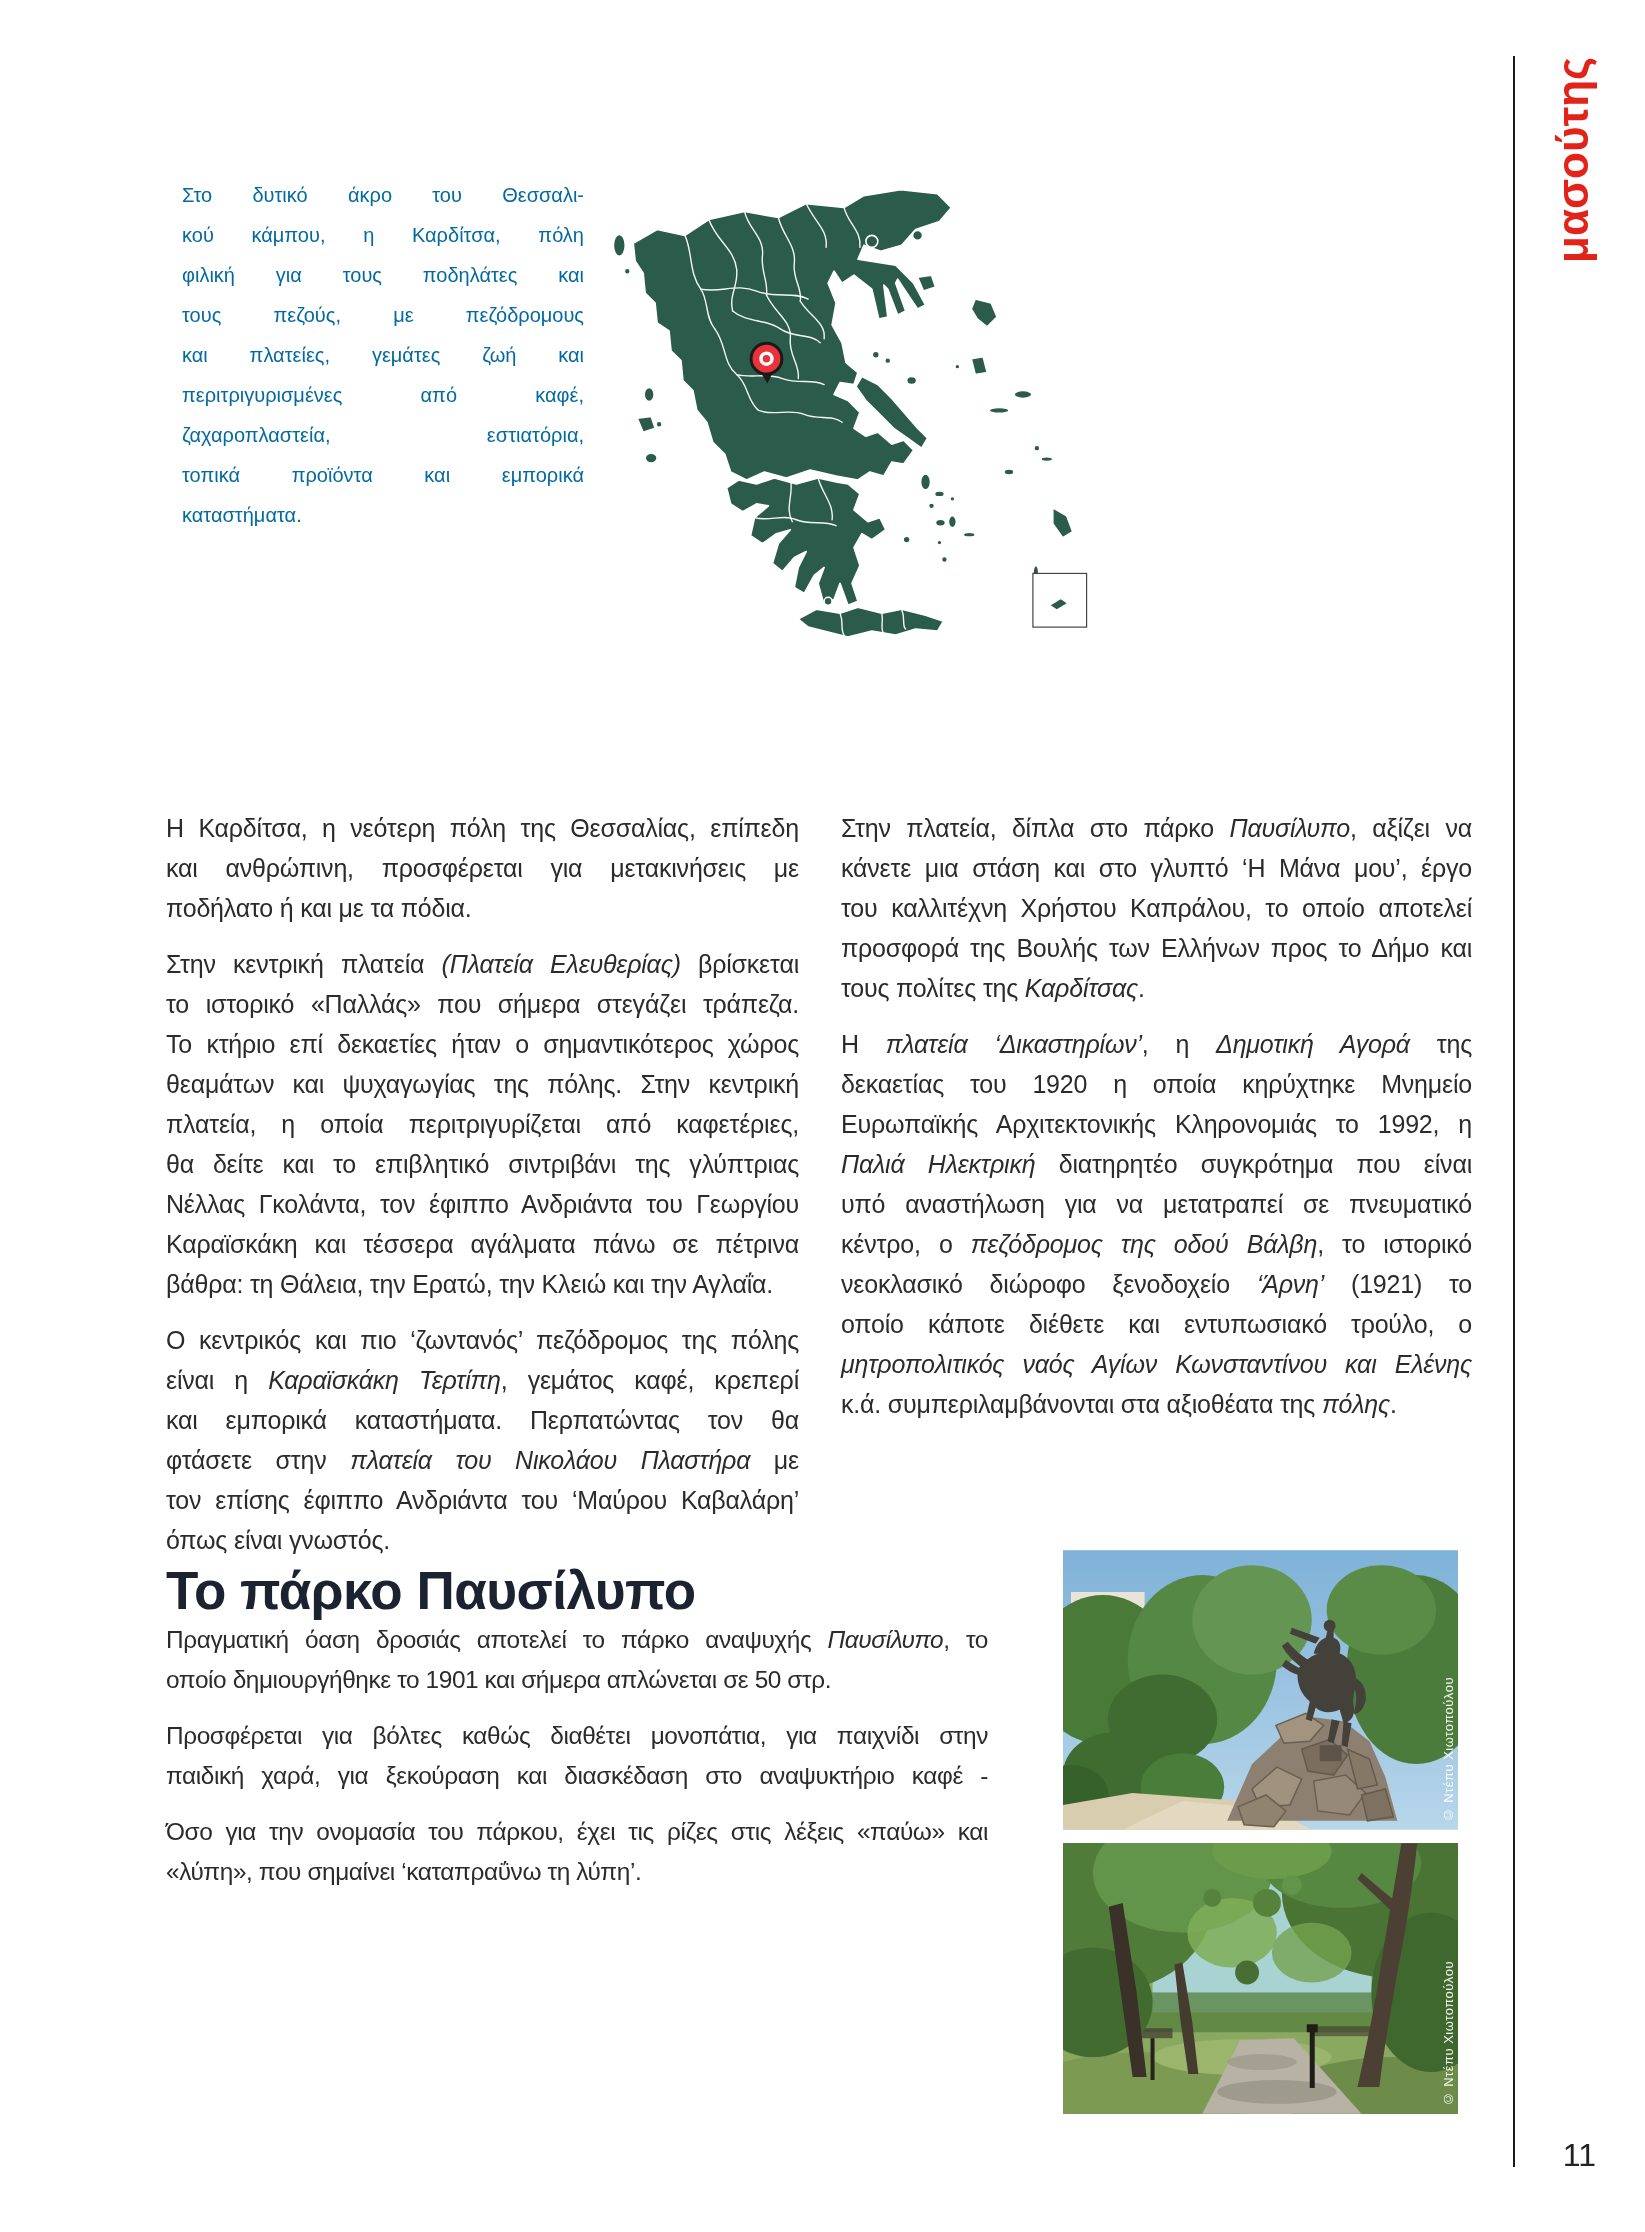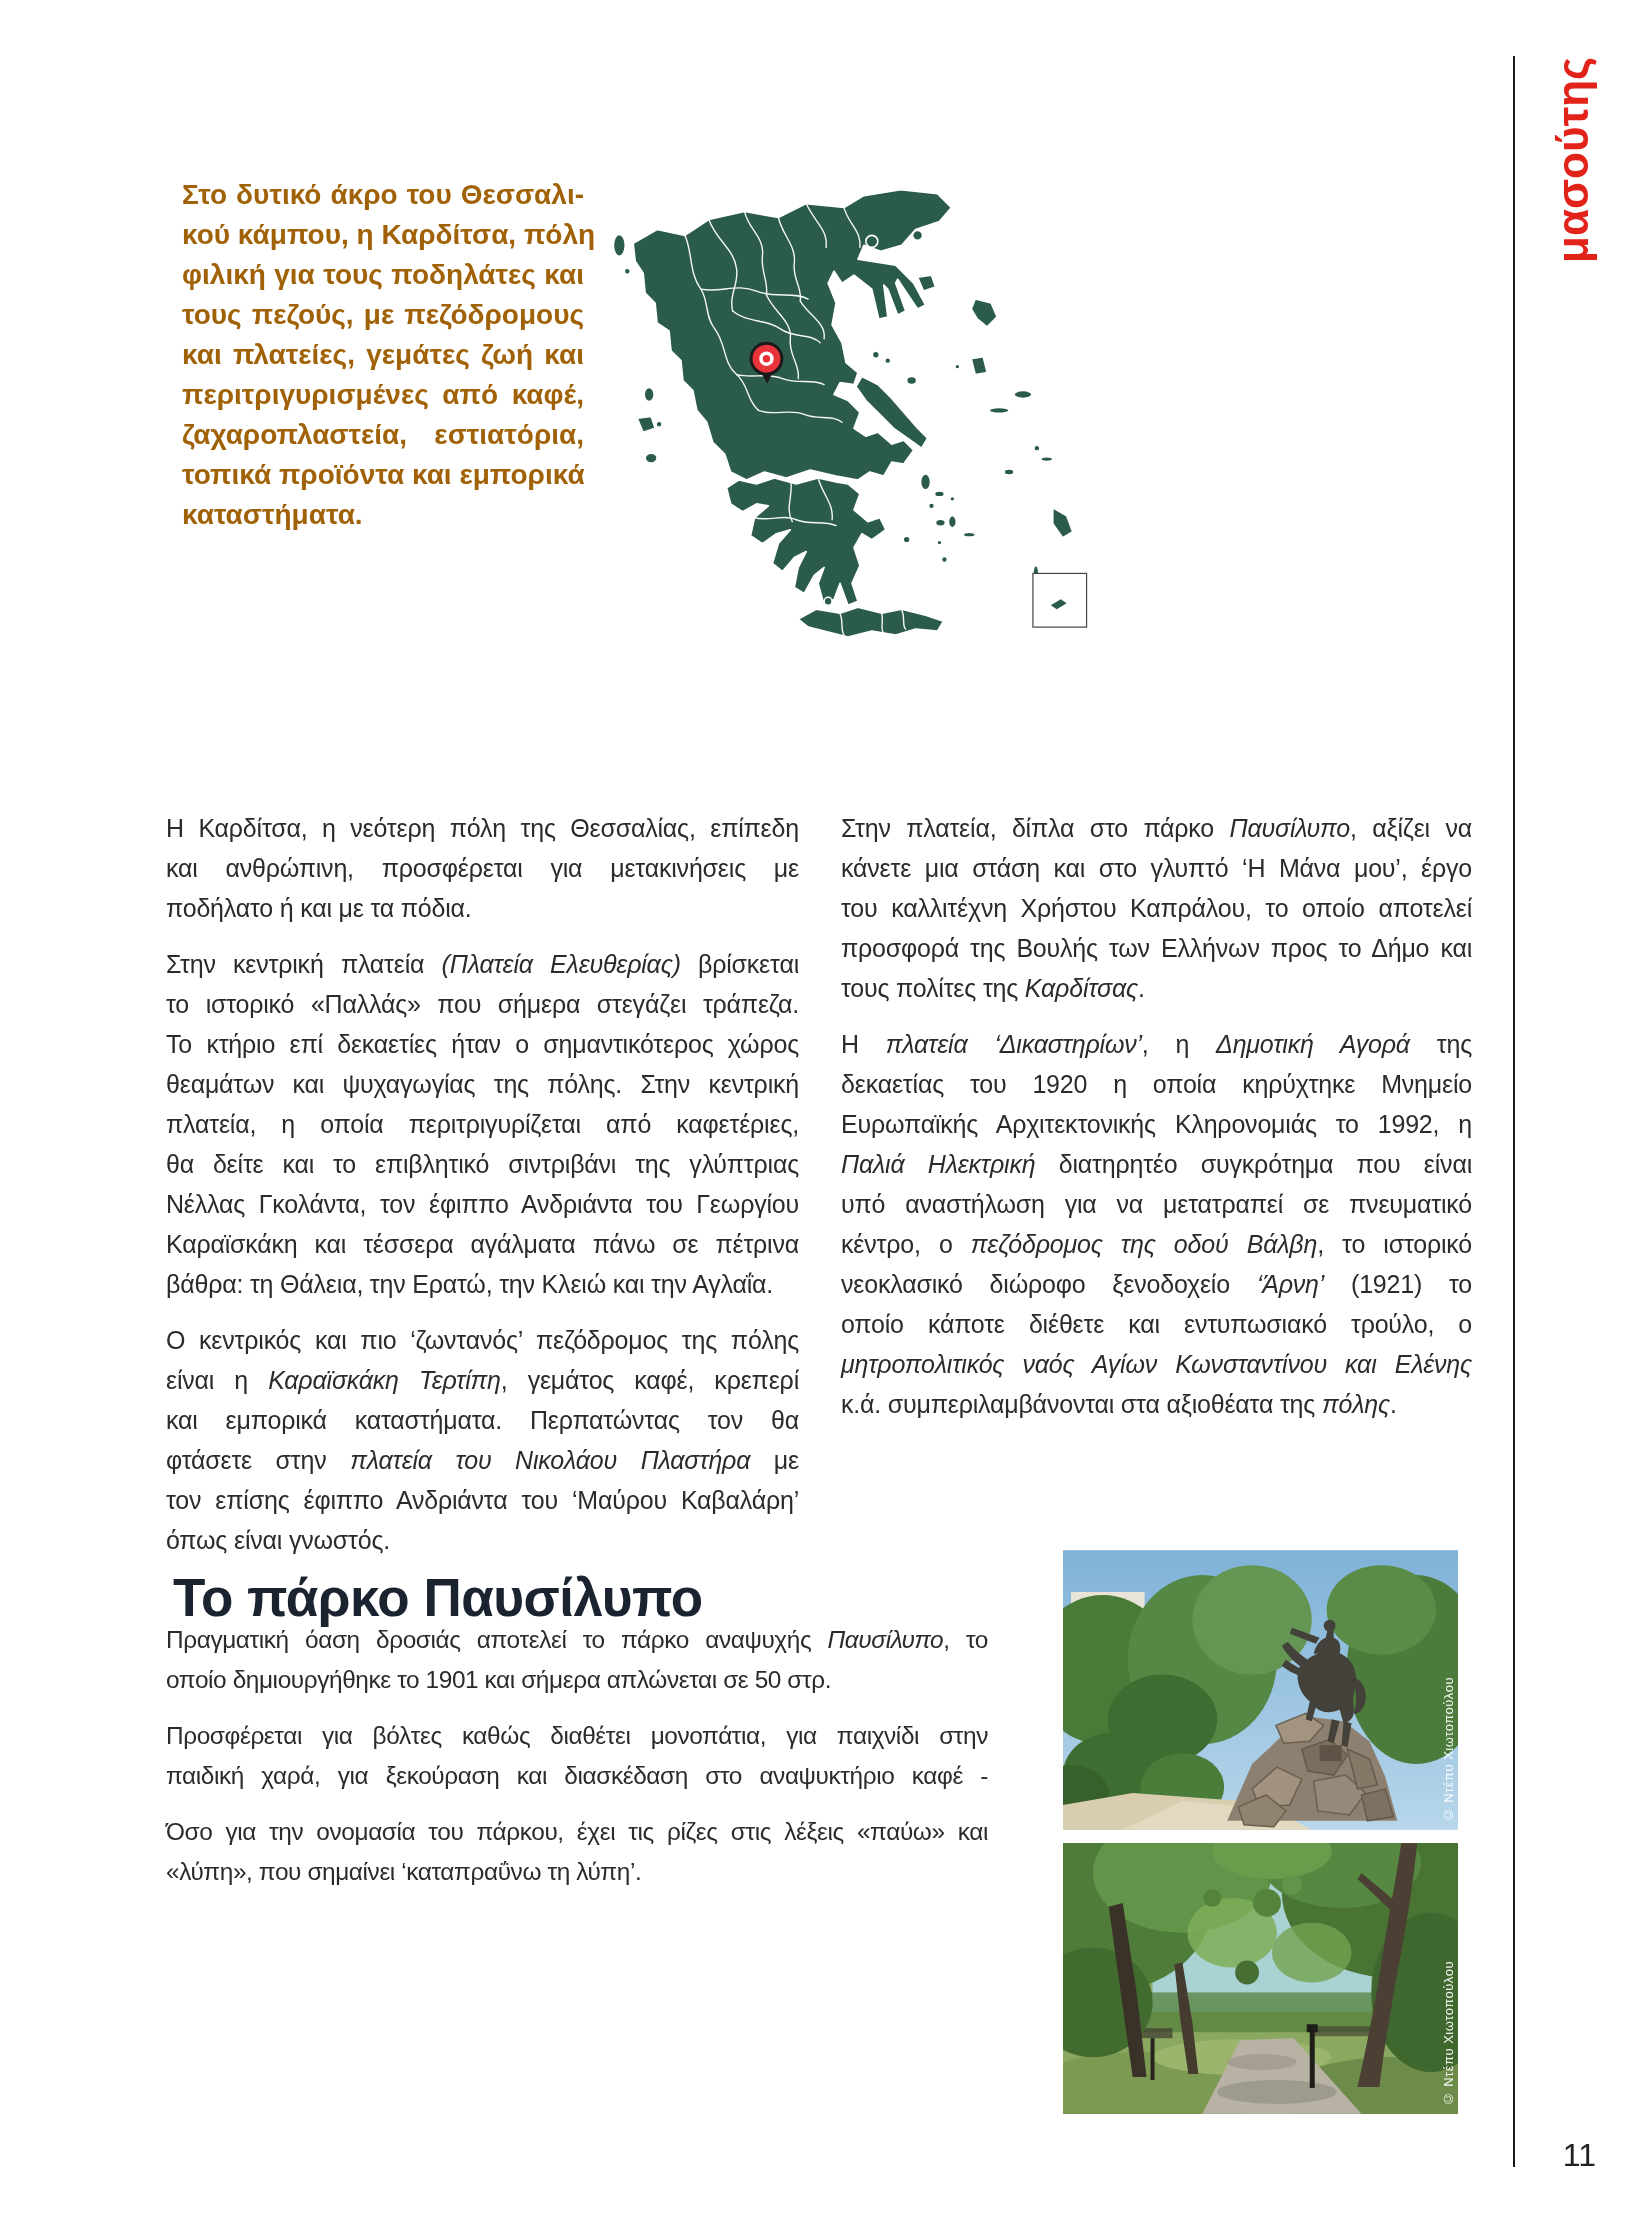--- a/index.html
+++ b/index.html
@@ -1,20 +1,20 @@
 <!DOCTYPE html>
 <html><head>
 <meta charset="utf-8">
 <style>
   html,body{margin:0;padding:0;background:#ffffff;}
   #page{position:relative;width:1646px;height:2233px;background:#ffffff;overflow:hidden;
         font-family:"Liberation Sans","DejaVu Sans",sans-serif;}
   
   #intro{position:absolute;left:182px;top:175px;width:402px;
-         font-size:28px;line-height:40px;font-weight:700;color:#a16207;}
+         font-size:20px;line-height:40px;font-weight:400;color:#0369a1;}
   
   .bodycol{position:absolute;top:792px;font-size:25px;line-height:40px;color:#2b2b2b;letter-spacing:-0.2px;}
   #col-left{left:166px;width:633px;}
   #col-right{left:841px;width:631px;}
   .para{margin:16px 0 16px 0;}
   .tline{height:40px;text-align:justify;text-align-last:justify;white-space:nowrap;overflow:visible;}
   .tline.last{text-align-last:left;}
   .tline em{}
   #intro .tline{height:40px;}
   
@@ -187,21 +187,21 @@
         <div class="tline"><em>Παλιά Ηλεκτρική</em><span> διατηρητέο συγκρότημα που είναι</span></div>
         <div class="tline"><span>υπό αναστήλωση για να μετατραπεί σε πνευματικό</span></div>
         <div class="tline"><span>κέντρο, ο </span><em>πεζόδρομος της οδού Βάλβη</em><span>, το ιστορικό</span></div>
         <div class="tline"><span>νεοκλασικό διώροφο ξενοδοχείο </span><em>‘Άρνη’</em><span> (1921) το</span></div>
         <div class="tline"><span>οποίο κάποτε διέθετε και εντυπωσιακό τρούλο, ο</span></div>
         <div class="tline"><em>μητροπολιτικός ναός Αγίων Κωνσταντίνου και Ελένης</em></div>
         <div class="tline last"><span>κ.ά. συμπεριλαμβάνονται στα αξιοθέατα της </span><em>πόλης</em><span>.</span></div>
       </div>
     </div>
 
-  <h2 id="section-heading" style="margin:12px;">Το πάρκο Παυσίλυπο</h2>
+  <h2 id="section-heading" style="margin:5px;">Το πάρκο Παυσίλυπο</h2>
   <div id="section-body">
       <div class="para">
         <div class="tline"><span>Πραγματική όαση δροσιάς αποτελεί το πάρκο αναψυχής </span><em>Παυσίλυπο</em><span>, το</span></div>
         <div class="tline last"><span>οποίο δημιουργήθηκε το 1901 και σήμερα απλώνεται σε 50 στρ.</span></div>
       </div>
       <div class="para">
         <div class="tline"><span>Προσφέρεται για βόλτες καθώς διαθέτει μονοπάτια, για παιχνίδι στην</span></div>
         <div class="tline"><span>παιδική χαρά, για ξεκούραση και διασκέδαση στο αναψυκτήριο καφέ -</span></div>
       </div>
       <div class="para">

